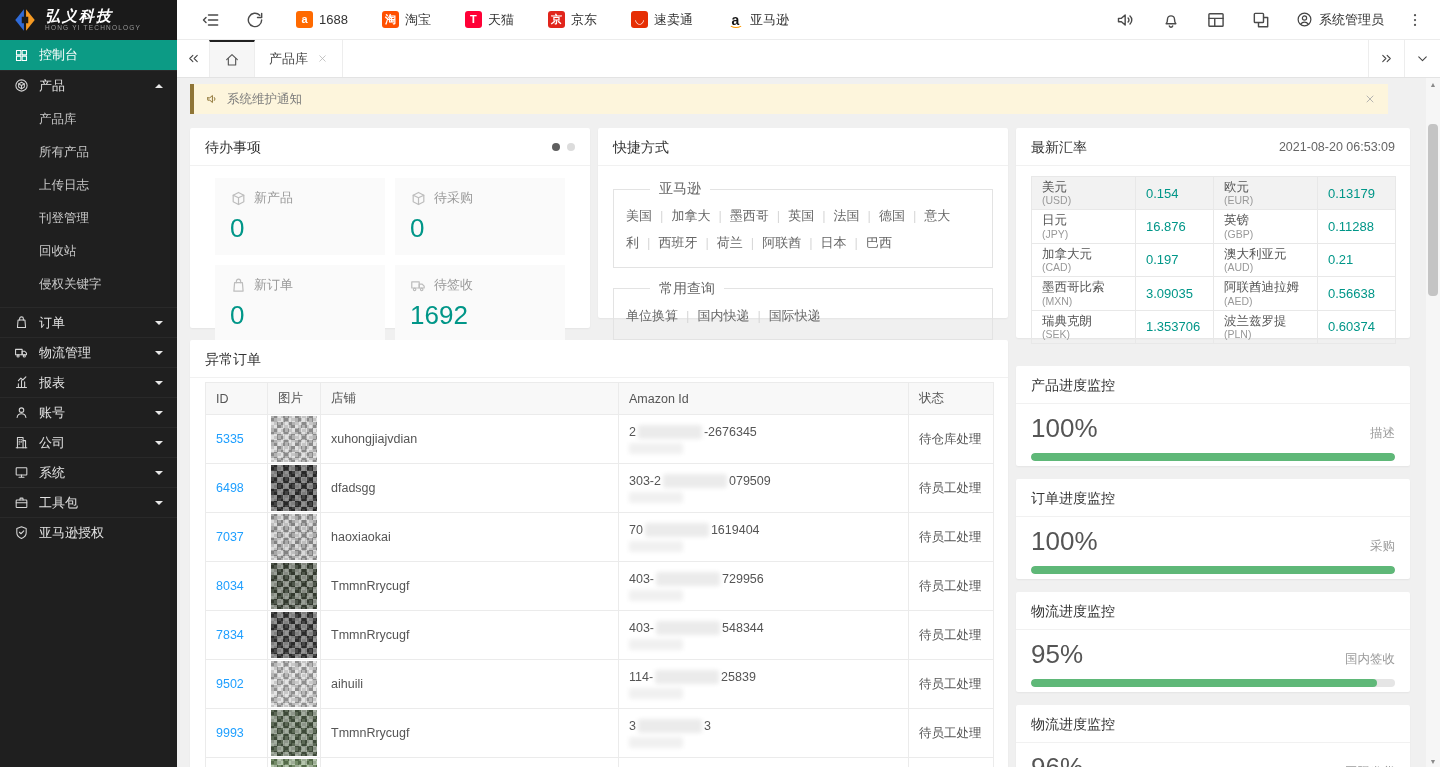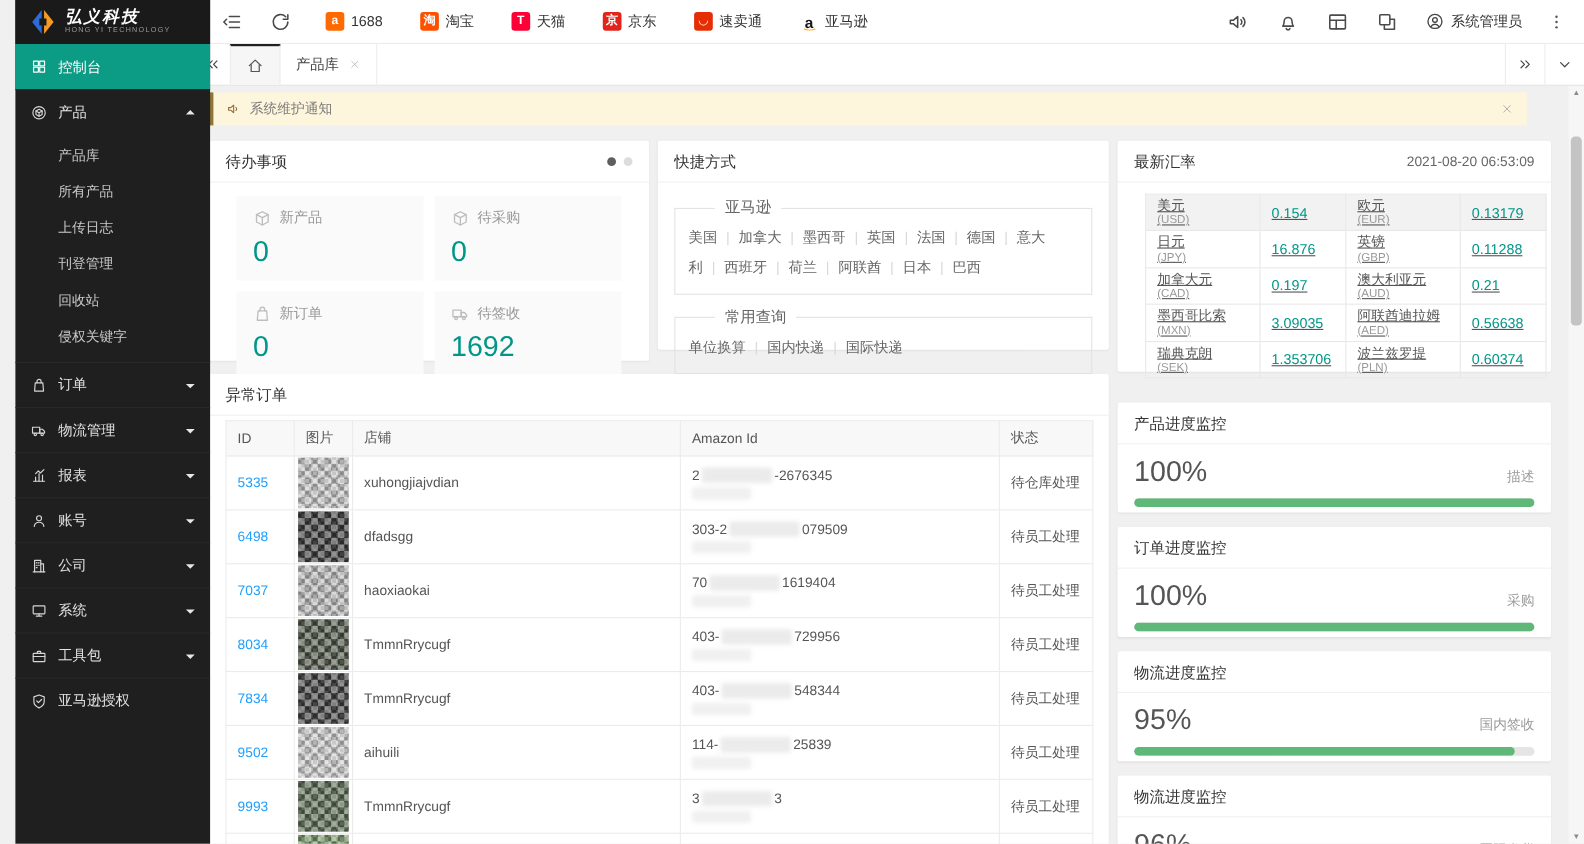--- a/index.html
+++ b/index.html
@@ -2,26 +2,26 @@
 <html><head>
 <meta charset="utf-8">
 <style>
   html,body{margin:0;padding:0;width:1440px;height:767px;overflow:hidden;
     font-family:"Liberation Sans","DejaVu Sans",sans-serif;background:#f0f0f0;font-size:13px;color:#555;}
   *{box-sizing:border-box;}
   svg{display:block;}
   .ic svg{width:100%;height:100%;fill:none;stroke:currentColor;stroke-width:1.7;stroke-linecap:round;stroke-linejoin:round;}
 
   
-  .sidebar{position:absolute;left:14px;top:0;width:177px;height:767px;background:#1f1f1f;z-index:9;}
+  .sidebar{position:absolute;left:0;top:0;width:177px;height:767px;background:#1f1f1f;z-index:9;}
   .logo{height:40px;display:flex;align-items:center;gap:7px;padding-left:12px;background:#1a1a1a;}
   .logo-mark{width:26px;height:26px;}
   .logo-cn{font-size:15px;font-weight:bold;font-style:italic;color:#fff;letter-spacing:2px;line-height:16px;}
   .logo-en{font-size:6.5px;color:#9a9a9a;letter-spacing:1.2px;line-height:8px;}
-  .menu-item{height:41px;display:flex;align-items:center;gap:10px;padding:0 14px;
+  .menu-item{height:30px;display:flex;align-items:center;gap:10px;padding:0 14px;
     font-size:13px;color:#e2e2e2;cursor:pointer;border-top:1px solid #292929;}
   .menu-item:first-child{border-top:none;}
   .menu-item.active{background:#0C9B85;color:#fff;border-top-color:transparent;}
   .mi-ic{width:15px;height:15px;color:#d6d6d6;flex:0 0 15px;}
   .menu-item.active .mi-ic{color:#fff;}
   .mi-arrow{width:0;height:0;border:4px solid transparent;border-top-color:#e8e8e8;margin-left:auto;margin-top:5px;}
   .mi-arrow.up{border-top-color:transparent;border-bottom-color:#e8e8e8;margin-top:-4px;}
   .submenu{padding:3px 0 6px;}
   .submenu-item{height:33px;line-height:33px;padding-left:39px;font-size:12.5px;color:#c9c9c9;cursor:pointer;}
 
@@ -84,21 +84,21 @@
   .card-short{left:421px;top:50px;width:410px;height:190px;}
   .short-body{padding:2px 15px 10px;}
   .short-body fieldset{border:1px solid #e3e3e3;margin:12px 0 0;padding:4px 12px 10px;}
   .short-body legend{margin-left:24px;padding:0 9px;font-size:14px;color:#666;}
   .short-link{color:#666;font-size:13px;text-decoration:none;cursor:pointer;line-height:2.1;}
   .short-sep{color:#d8d8d8;margin:0 8px;}
 
   
   .card-rates{left:839px;top:50px;width:394px;height:210px;}
   .rates-ts{margin-left:auto;font-size:12.5px;color:#666;font-weight:normal;}
-  .rates-table{border-collapse:collapse;margin:10px 25px 0;width:364px;table-layout:fixed;text-decoration:underline;}
+  .rates-table{border-collapse:collapse;margin:10px 15px 0;width:364px;table-layout:fixed;}
   .rates-table td{border:1px solid #e8e8e8;padding:3px 10px;height:32px;}
   .rates-table tr.first td{background:#f2f2f2;}
   .rc-name{font-size:12.5px;color:#555;line-height:1.15;}
   .rc-code{font-size:10.5px;color:#999;}
   .rc-val{color:#009688;font-size:13px;}
 
   
   .card-orders{left:13px;top:262px;width:818px;height:600px;}
   .ord-table{border-collapse:collapse;margin:4px 15px 0;width:788px;table-layout:fixed;}
   .ord-table th,.ord-table td{border:1px solid #ebebeb;padding:0 10px;font-weight:normal;text-align:left;}

